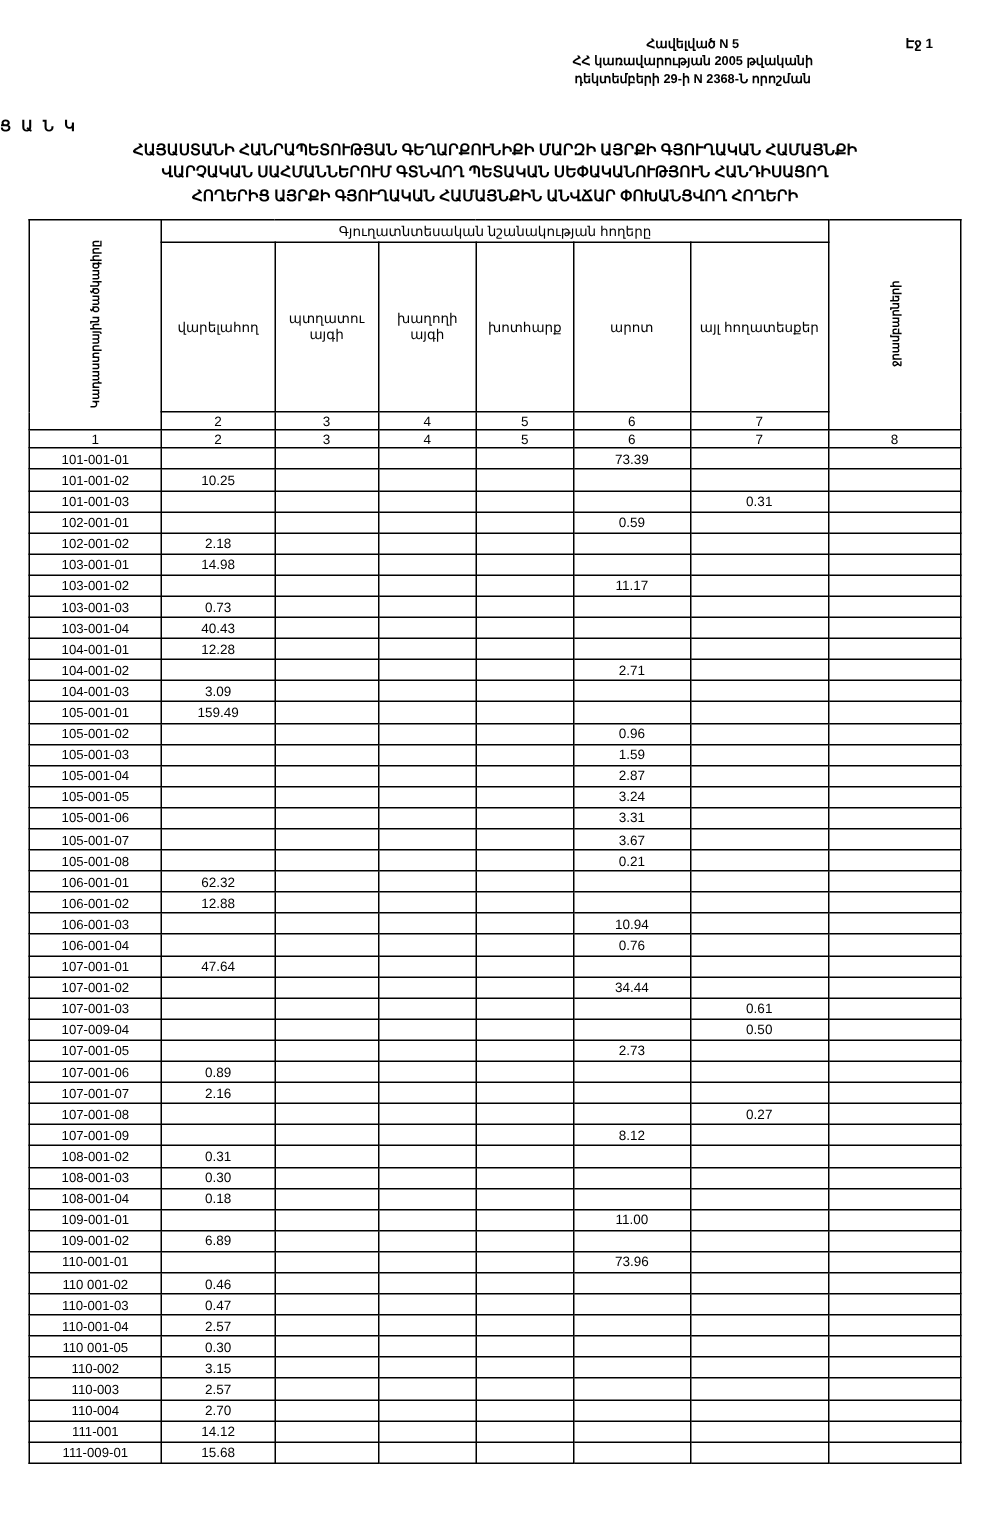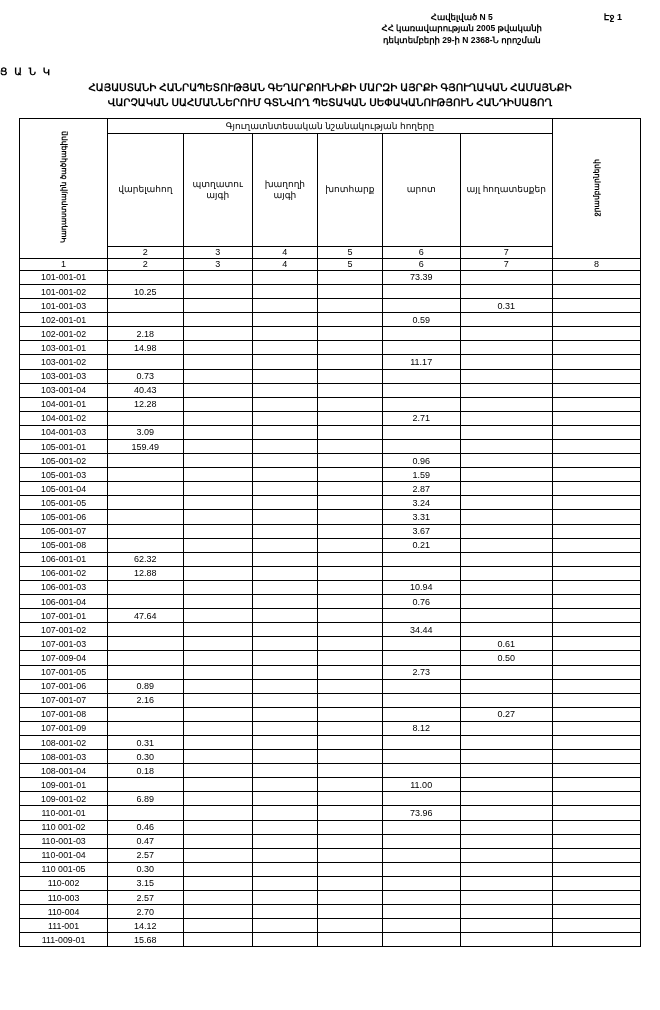--- a/index.html
+++ b/index.html
@@ -20,21 +20,21 @@
     height: 1010px;
     position: relative;
     padding: 0;
     box-sizing: border-box;
   }
 
   
   .header-zone {
     position: relative;
     height: 52px;
-    margin-top: 12px;
+    margin-top: 24px;
     text-decoration: underline;
   }
   .annex-block {
     position: absolute;
     right: 118px;
     top: 0;
     text-align: center;
     font-size: 8.5px;
     font-weight: bold;
     line-height: 1.35;
@@ -134,20 +134,21 @@
       <div>ՀՀ կառավարության 2005 թվականի</div>
       <div>դեկտեմբերի 29-ի N 2368-Ն որոշման</div>
     </div>
     <div class="page-num">Էջ 1</div>
   </div>
 
   <div class="doc-title">Ց Ա Ն Կ</div>
   <div class="doc-sub">
     <div>ՀԱՅԱՍՏԱՆԻ ՀԱՆՐԱՊԵՏՈՒԹՅԱՆ ԳԵՂԱՐՔՈՒՆԻՔԻ ՄԱՐԶԻ ԱՅՐՔԻ ԳՅՈՒՂԱԿԱՆ  ՀԱՄԱՅՆՔԻ</div>
     <div>ՎԱՐՉԱԿԱՆ ՍԱՀՄԱՆՆԵՐՈՒՄ  ԳՏՆՎՈՂ  ՊԵՏԱԿԱՆ ՍԵՓԱԿԱՆՈՒԹՅՈՒՆ  ՀԱՆԴԻՍԱՑՈՂ</div>
+    <div>ՀՈՂԵՐԻՑ ԱՅՐՔԻ ԳՅՈՒՂԱԿԱՆ ՀԱՄԱՅՆՔԻՆ ԱՆՎՃԱՐ ՓՈԽԱՆՑՎՈՂ   ՀՈՂԵՐԻ</div>
   </div>
 
   <table class="main">
     <colgroup>
       <col class="col1">
         <col class="col2">
         <col class="col3">
         <col class="col4">
       <col class="col5">
         <col class="col6">

